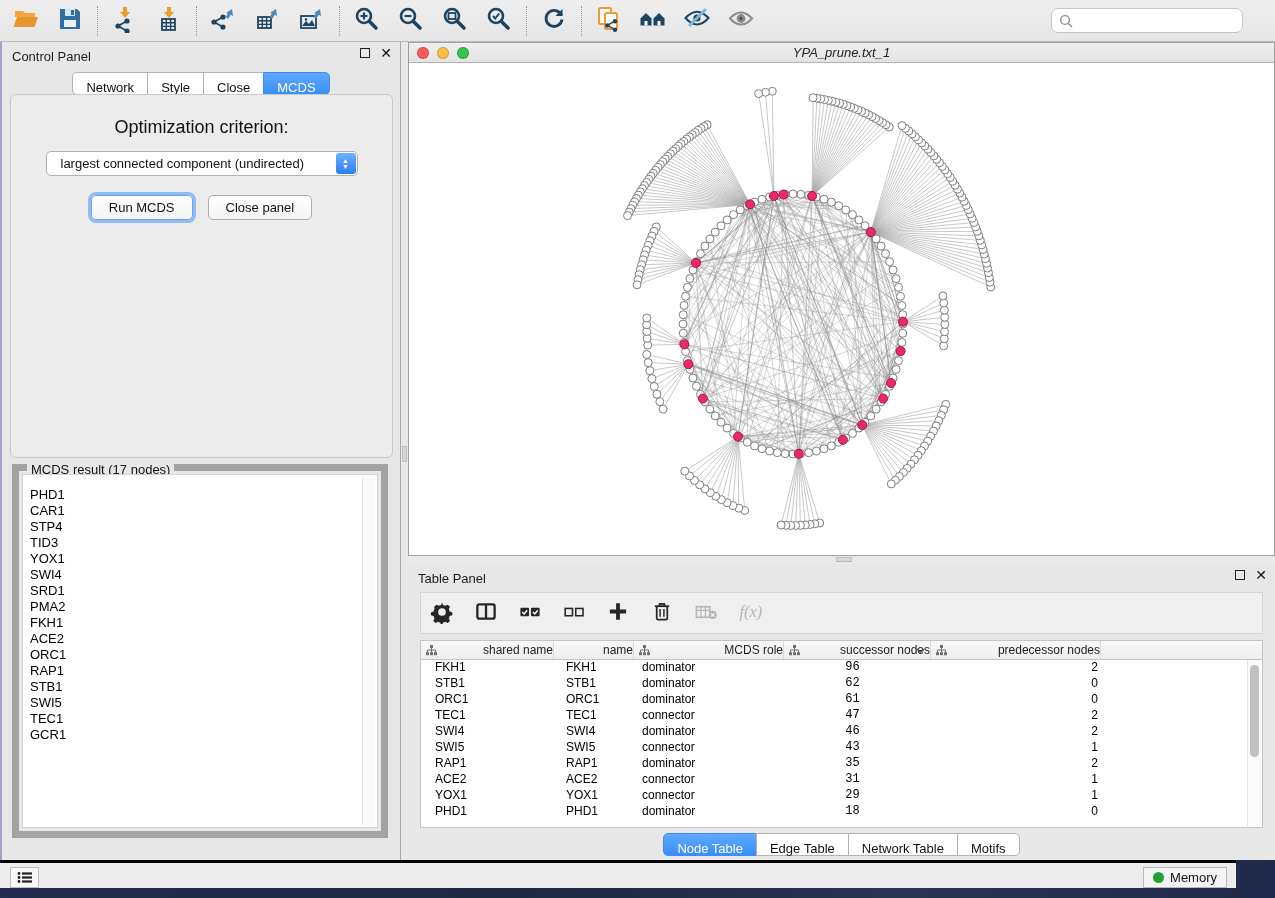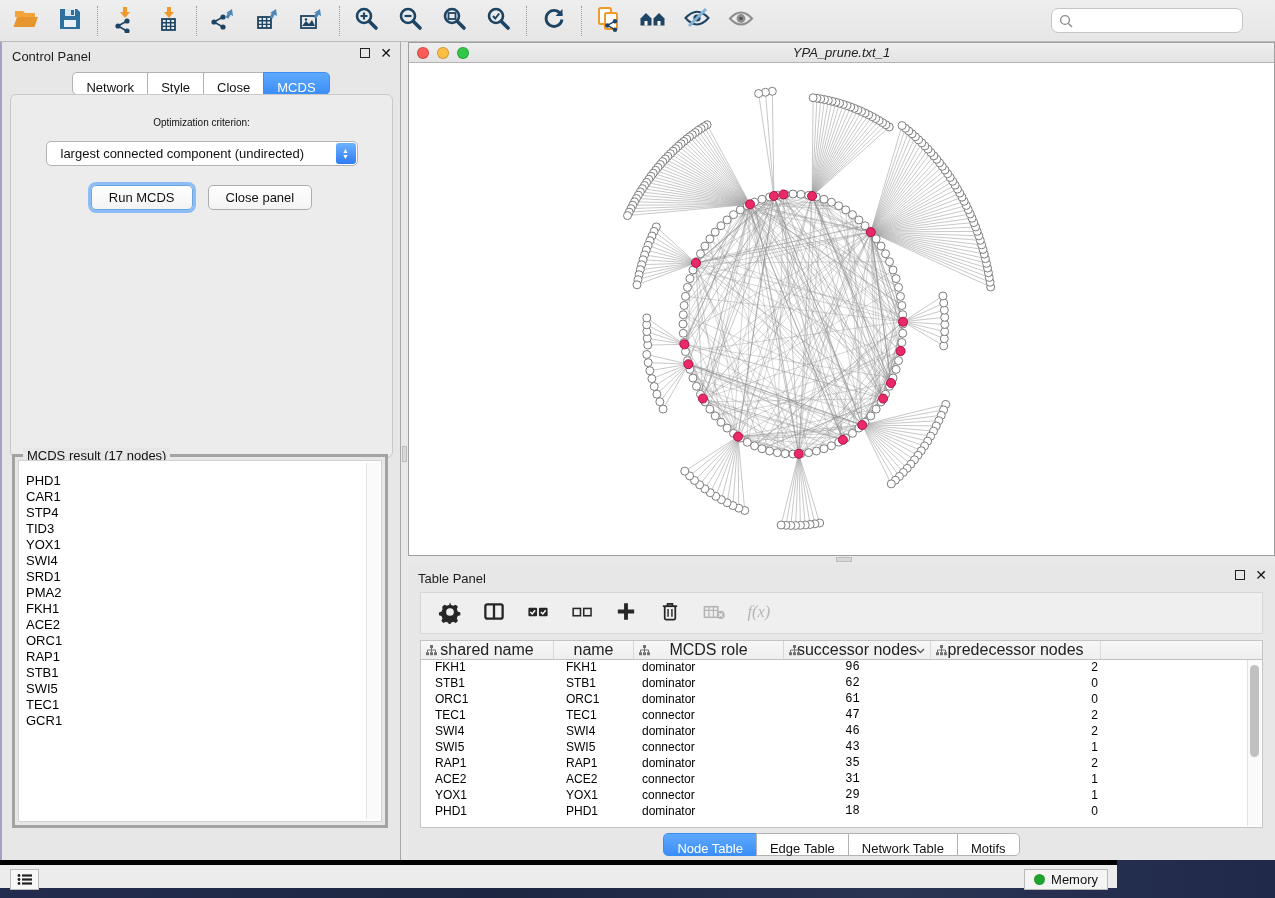--- a/index.html
+++ b/index.html
@@ -35,36 +35,36 @@
 
   #cp-tabs { position:absolute; left:0; top:30px; width:100%; display:flex; justify-content:center; }
   .seg-tab { height:23px; line-height:21px; padding:4px 13px; background:#fff;
     border:1px solid #b2b2b2; margin-left:-1px; font-size:13px; color:#111;text-align:right; }
   .seg-tab:first-child { border-radius:5px 0 0 5px; margin-left:0; }
   .seg-tab:last-child { border-radius:0 5px 5px 0; }
   .seg-tab.selected { background:linear-gradient(#5fa9fd,#3b8ef8); border-color:#3b8ef8; color:#fff; }
 
   #cp-content { position:absolute; left:8px; top:52px; width:383px; height:364px;
     background:#ececec; border:1px solid #c9c9c9; border-radius:6px; }
-  #opt-label { text-align:center; margin-top:22px; font-size:10px; color:#111; }
+  #opt-label { text-align:center; margin-top:22px; font-size:18px; color:#111; }
   #opt-select { position:relative; margin:13px auto 0; width:312px; height:25px; background:#fff;
     border:1px solid #b3b3b3; border-radius:5px; line-height:23px; padding-left:14px;
     font-size:13px; color:#111; }
   #opt-stepper { position:absolute; right:1px; top:1px; width:20px; height:21px; border-radius:3px;
     background:linear-gradient(#6db1fd,#2f7cf6); display:flex; flex-direction:column;
     align-items:center; justify-content:center; color:#fff; }
   #opt-stepper span { font-size:7px; line-height:6px; }
   #cp-buttons { display:flex; justify-content:center; gap:15px; margin-top:13px; }
   .mac-btn { height:25px; padding:0 17px; background:linear-gradient(#ffffff,#f3f3f3);
     border:1px solid #adadad; border-radius:5px; font-size:13px; color:#111;
     font-family:"Liberation Sans","DejaVu Sans",sans-serif;margin-top:6px; }
   .focus-ring { box-shadow:0 0 0 3px rgba(92,163,252,.65); border-color:#6ba7e0; }
 
-  #mcds-group { position:absolute; left:10px; top:412px; width:376px; height:374px;
-    border:3px solid #a3a3a3; background:#e7e7e7; }
+  #mcds-group { position:absolute; left:10px; top:422px; width:376px; height:374px;
+    border:7px solid #a3a3a3; background:#e7e7e7; }
   #mcds-legend { position:absolute; top:-9px; left:8px; background:#e7e7e7; padding:0 4px;
     font-size:13px; color:#111; }
   #mcds-list { position:absolute; inset:3px; background:#fff; border:1px solid #d2d2d2;
     padding:12px 0 0 7px; overflow:hidden; }
   #mcds-list::after { content:""; position:absolute; right:2px; top:2px; bottom:2px; width:12px;
     background:#fafafa; border-left:1px solid #e4e4e4; }
   .mcds-item { height:16px; line-height:16px; font-size:13px; color:#000; }
 
   
   #v-splitter { position:absolute; left:401px; top:42px; width:7px; height:818px; background:#e9e9e9; }
@@ -80,47 +80,47 @@
   #net-titlebar { position:relative; height:20px; background:linear-gradient(#efefef,#e3e3e3);
     border-bottom:1px solid #b3b3b3;font-style:italic; }
   .traffic { position:absolute; top:4px; width:12px; height:12px; border-radius:50%; }
   #net-title { text-align:center; line-height:20px; font-size:13px; color:#222; }
   #network-canvas { width:865px; height:492px; }
 
   
   #table-panel { position:absolute; left:408px; top:564px; width:867px; height:296px; background:#e7e7e7; }
   #tp-toolbar { position:absolute; left:12px; top:28px; width:843px; height:42px;
     background:#efefef; border:1px solid #d6d6d6; display:flex; align-items:center;
-    gap:14px; padding-left:14px; }
+    gap:14px; padding-left:6px; }
   .tp-tool { width:30px; height:30px; display:flex; align-items:center; justify-content:center; }
 
   #data-table { position:absolute; left:12px; top:76px; width:843px; height:188px;
     background:#fff; border:1px solid #c4c4c4; overflow:hidden; }
   #thead { display:flex; height:19px; background:linear-gradient(#f7f7f7,#eeeeee);
     border-bottom:1px solid #c2c2c2; }
-  .th { position:relative; display:flex; align-items:center; justify-content:center;
-    font-size:16px; color:#222; border-right:1px solid #d9d9d9; }
+  .th { position:relative; display:flex; align-items:center; justify-content:flex-end;
+    font-size:12px; color:#222; border-right:1px solid #d9d9d9; }
   .th .tree-ic { position:absolute; left:5px; top:4px; }
   .th .sort-ic { position:absolute; right:5px; top:7px; }
   .th-filler { flex:1; border-right:none; }
   .c1{width:133px;} .c2{width:80px;} .c3{width:150px;} .c4{width:147px;} .c5{width:170px;}
   .trow { display:flex; height:16px; font-size:12px; color:#000; }
   .td { overflow:hidden; white-space:nowrap; }
   .td.c1{ padding-left:14px; } .td.c2{ padding-left:12px; } .td.c3{ padding-left:8px; }
   .td.c4{ text-align:center; padding-right:10px;font-family:Liberation Mono, monospace; } .td.c5{ text-align:right; padding-right:3px; }
   #tbl-scroll { position:absolute; right:1px; top:19px; bottom:1px; width:14px;
     background:#fafafa; border-left:1px solid #e2e2e2; }
   #tbl-thumb { position:absolute; left:2px; top:5px; width:9px; height:92px;
     background:#c1c1c1; border-radius:5px; }
 
   #tp-tabs { position:absolute; left:0; top:269px; width:100%; display:flex; justify-content:center; }
 
   
-  #status-bar { position:absolute; left:0; top:860px; width:1117px; height:28px;
-    background:#ececec; border-top:5px solid #000000; }
+  #status-bar { position:absolute; left:0; top:860px; width:1236px; height:28px;
+    background:#ececec; border-top:3px solid #000000; }
   #menu-btn { position:absolute; left:10px; top:4px; width:29px; height:21px;
     background:#f7f7f7; border:1px solid #bdbdbd; display:flex; align-items:center; justify-content:center; }
   #memory-btn { position:absolute; right:9px; top:4px; height:21px; padding:0 9px;
     background:#f4f4f4; border:1px solid #b9b9b9; display:flex; align-items:center; gap:6px;
     font-size:13px; color:#111; }
   #memory-dot { width:11px; height:11px; border-radius:50%; }
 </style>
 </head>
 <body>
 

